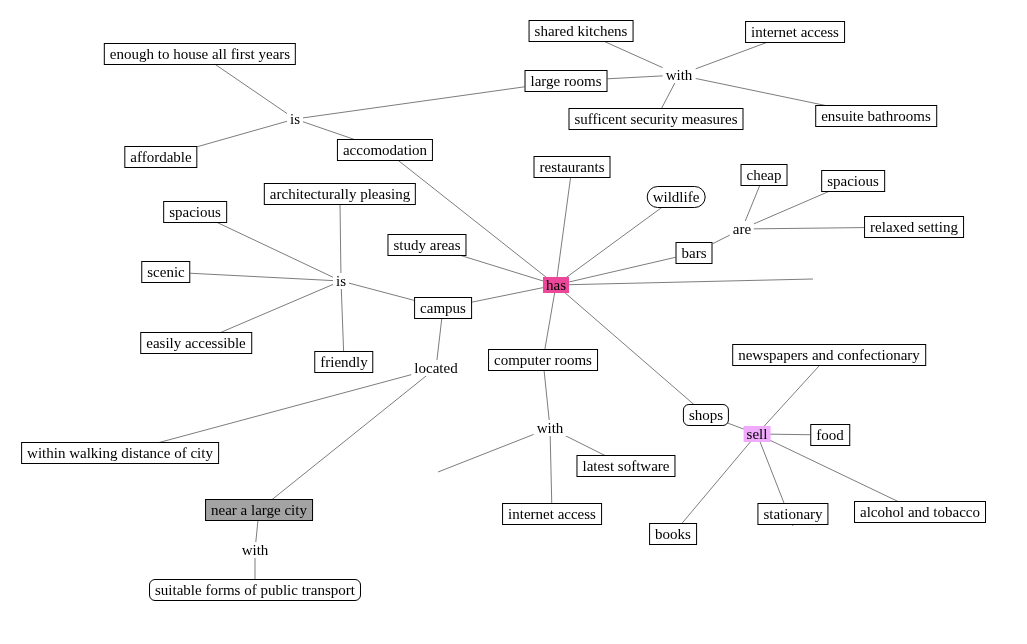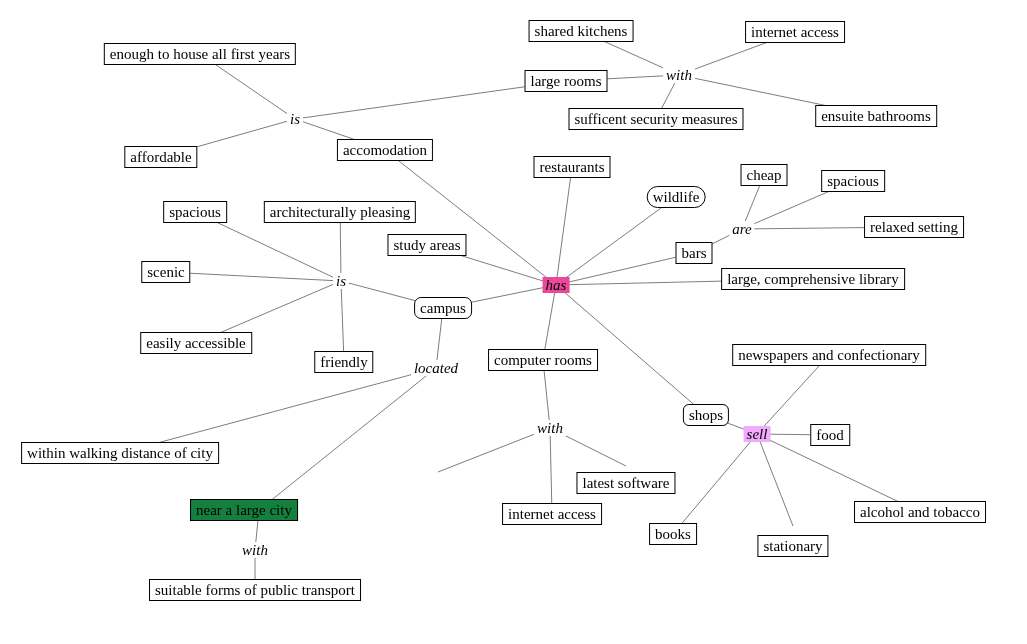--- a/index.html
+++ b/index.html
@@ -35,21 +35,20 @@
     color: #000000;
     background: #ffffff;
     text-align: center;
   }
   .node.box {
     border: 1px solid #000000;
     padding: 3px 5px;
   }
   .node.label {
     padding: 1px 3px;
-    font-style: italic;
   }
 </style>
 </head>
 <body>
 
 <div class="canvas">
   <svg class="edges" viewBox="0 0 1027 644" xmlns="http://www.w3.org/2000/svg">
       <line x1="295" y1="119" x2="200" y2="54" stroke="#7d7d7d"></line>
       <line x1="295" y1="119" x2="161" y2="157" stroke="#7d7d7d"></line>
       <line x1="295" y1="119" x2="385" y2="150" stroke="#7d7d7d"></line>
@@ -102,42 +101,41 @@
     <div class="node label" style="left: 679px; top: 75px; background: rgb(255, 255, 255); color: rgb(0, 0, 0);">with</div>
     <div class="node box" style="left: 656px; top: 119px; background: rgb(255, 255, 255); color: rgb(0, 0, 0); border-color: rgb(0, 0, 0);">sufficent security measures</div>
     <div class="node box" style="left: 876px; top: 116px; background: rgb(255, 255, 255); color: rgb(0, 0, 0); border-color: rgb(0, 0, 0);">ensuite bathrooms</div>
     <div class="node label" style="left: 295px; top: 119px; background: rgb(255, 255, 255); color: rgb(0, 0, 0);">is</div>
     <div class="node box" style="left: 161px; top: 157px; background: rgb(255, 255, 255); color: rgb(0, 0, 0); border-color: rgb(0, 0, 0);">affordable</div>
     <div class="node box" style="left: 385px; top: 150px; background: rgb(255, 255, 255); color: rgb(0, 0, 0); border-color: rgb(0, 0, 0);">accomodation</div>
     <div class="node box" style="left: 572px; top: 167px; background: rgb(255, 255, 255); color: rgb(0, 0, 0); border-color: rgb(0, 0, 0);">restaurants</div>
     <div class="node box" style="left: 764px; top: 175px; background: rgb(255, 255, 255); color: rgb(0, 0, 0); border-color: rgb(0, 0, 0);">cheap</div>
     <div class="node box" style="left: 853px; top: 181px; background: rgb(255, 255, 255); color: rgb(0, 0, 0); border-color: rgb(0, 0, 0);">spacious</div>
     <div class="node box" style="left: 676px; top: 197px; background: rgb(255, 255, 255); color: rgb(0, 0, 0); border-color: rgb(0, 0, 0); border-radius: 11px;">wildlife</div>
-    <div class="node box" style="left: 340px; top: 212px; background: rgb(255, 255, 255); color: rgb(0, 0, 0); border-color: rgb(0, 0, 0);">architecturally pleasing</div>
+    <div class="node box" style="left: 340px; top: 194px; background: rgb(255, 255, 255); color: rgb(0, 0, 0); border-color: rgb(0, 0, 0);">architecturally pleasing</div>
     <div class="node box" style="left: 195px; top: 212px; background: rgb(255, 255, 255); color: rgb(0, 0, 0); border-color: rgb(0, 0, 0);">spacious</div>
     <div class="node box" style="left: 914px; top: 227px; background: rgb(255, 255, 255); color: rgb(0, 0, 0); border-color: rgb(0, 0, 0);">relaxed setting</div>
     <div class="node label" style="left: 742px; top: 229px; background: rgb(255, 255, 255); color: rgb(0, 0, 0);">are</div>
     <div class="node box" style="left: 427px; top: 245px; background: rgb(255, 255, 255); color: rgb(0, 0, 0); border-color: rgb(0, 0, 0);">study areas</div>
     <div class="node box" style="left: 694px; top: 253px; background: rgb(255, 255, 255); color: rgb(0, 0, 0); border-color: rgb(0, 0, 0);">bars</div>
     <div class="node box" style="left: 166px; top: 272px; background: rgb(255, 255, 255); color: rgb(0, 0, 0); border-color: rgb(0, 0, 0);">scenic</div>
-    <div class="node box" style="left: 813px; top: 279px; background: rgb(255, 255, 255); color: rgb(0, 0, 0); border-color: rgb(0, 0, 0);">large, comprehensive library</div>
     <div class="node label" style="left: 341px; top: 281px; background: rgb(255, 255, 255); color: rgb(0, 0, 0);">is</div>
     <div class="node label" style="left: 556px; top: 285px; background: #ec4899; color: rgb(0, 0, 0);">has</div>
-    <div class="node box" style="left: 443px; top: 308px; background: rgb(255, 255, 255); color: rgb(0, 0, 0); border-color: rgb(0, 0, 0); border-radius: 7px;">campus</div>
+    <div class="node box" style="left: 443px; top: 308px; background: rgb(255, 255, 255); color: rgb(0, 0, 0); border-color: rgb(0, 0, 0);">campus</div>
     <div class="node box" style="left: 196px; top: 343px; background: rgb(255, 255, 255); color: rgb(0, 0, 0); border-color: rgb(0, 0, 0);">easily accessible</div>
     <div class="node box" style="left: 344px; top: 362px; background: rgb(255, 255, 255); color: rgb(0, 0, 0); border-color: rgb(0, 0, 0);">friendly</div>
     <div class="node box" style="left: 543px; top: 360px; background: rgb(255, 255, 255); color: rgb(0, 0, 0); border-color: rgb(0, 0, 0); font-family: Liberation Serif, serif;">computer rooms</div>
     <div class="node box" style="left: 829px; top: 355px; background: rgb(255, 255, 255); color: rgb(0, 0, 0); border-color: rgb(0, 0, 0);">newspapers and confectionary</div>
     <div class="node label" style="left: 436px; top: 368px; background: rgb(255, 255, 255); color: rgb(0, 0, 0);">located</div>
     <div class="node box" style="left: 706px; top: 415px; background: rgb(255, 255, 255); color: rgb(0, 0, 0); border-color: rgb(0, 0, 0); border-radius: 6px;">shops</div>
     <div class="node label" style="left: 550px; top: 428px; background: rgb(255, 255, 255); color: rgb(0, 0, 0);">with</div>
     <div class="node label" style="left: 757px; top: 434px; background: #f0abfc; color: rgb(0, 0, 0);">sell</div>
     <div class="node box" style="left: 830px; top: 435px; background: rgb(255, 255, 255); color: rgb(0, 0, 0); border-color: rgb(0, 0, 0);">food</div>
     <div class="node box" style="left: 120px; top: 453px; background: rgb(255, 255, 255); color: rgb(0, 0, 0); border-color: rgb(0, 0, 0); text-align: right;">within walking distance of city</div>
-    <div class="node box" style="left: 626px; top: 466px; background: rgb(255, 255, 255); color: rgb(0, 0, 0); border-color: rgb(0, 0, 0); margin-top: 17px;">latest software</div>
-    <div class="node box" style="left: 244px; top: 510px; background: #15803d; color: rgb(0, 0, 0); border-color: rgb(0, 0, 0);">near a large city</div>
+    <div class="node box" style="left: 626px; top: 466px; background: rgb(255, 255, 255); color: rgb(0, 0, 0); border-color: rgb(0, 0, 0);">latest software</div>
+    <div class="node box" style="left: 259px; top: 510px; background: #a3a3a3; color: rgb(0, 0, 0); border-color: rgb(0, 0, 0);">near a large city</div>
     <div class="node box" style="left: 552px; top: 514px; background: rgb(255, 255, 255); color: rgb(0, 0, 0); border-color: rgb(0, 0, 0);">internet access</div>
     <div class="node box" style="left: 920px; top: 512px; background: rgb(255, 255, 255); color: rgb(0, 0, 0); border-color: rgb(0, 0, 0);">alcohol and tobacco</div>
-    <div class="node box" style="left: 793px; top: 546px; background: rgb(255, 255, 255); color: rgb(0, 0, 0); border-color: rgb(0, 0, 0);">stationary</div>
+    <div class="node box" style="left: 793px; top: 514px; background: rgb(255, 255, 255); color: rgb(0, 0, 0); border-color: rgb(0, 0, 0);">stationary</div>
     <div class="node box" style="left: 673px; top: 534px; background: rgb(255, 255, 255); color: rgb(0, 0, 0); border-color: rgb(0, 0, 0);">books</div>
     <div class="node label" style="left: 255px; top: 550px; background: rgb(255, 255, 255); color: rgb(0, 0, 0);">with</div>
-    <div class="node box" style="left: 255px; top: 590px; background: rgb(255, 255, 255); color: rgb(0, 0, 0); border-color: rgb(0, 0, 0);">suitable forms of public transport</div>
+    <div class="node box" style="left: 255px; top: 590px; background: rgb(255, 255, 255); color: rgb(0, 0, 0); border-color: rgb(0, 0, 0); border-radius: 6px;">suitable forms of public transport</div>
   </div>
 
 </body></html>

